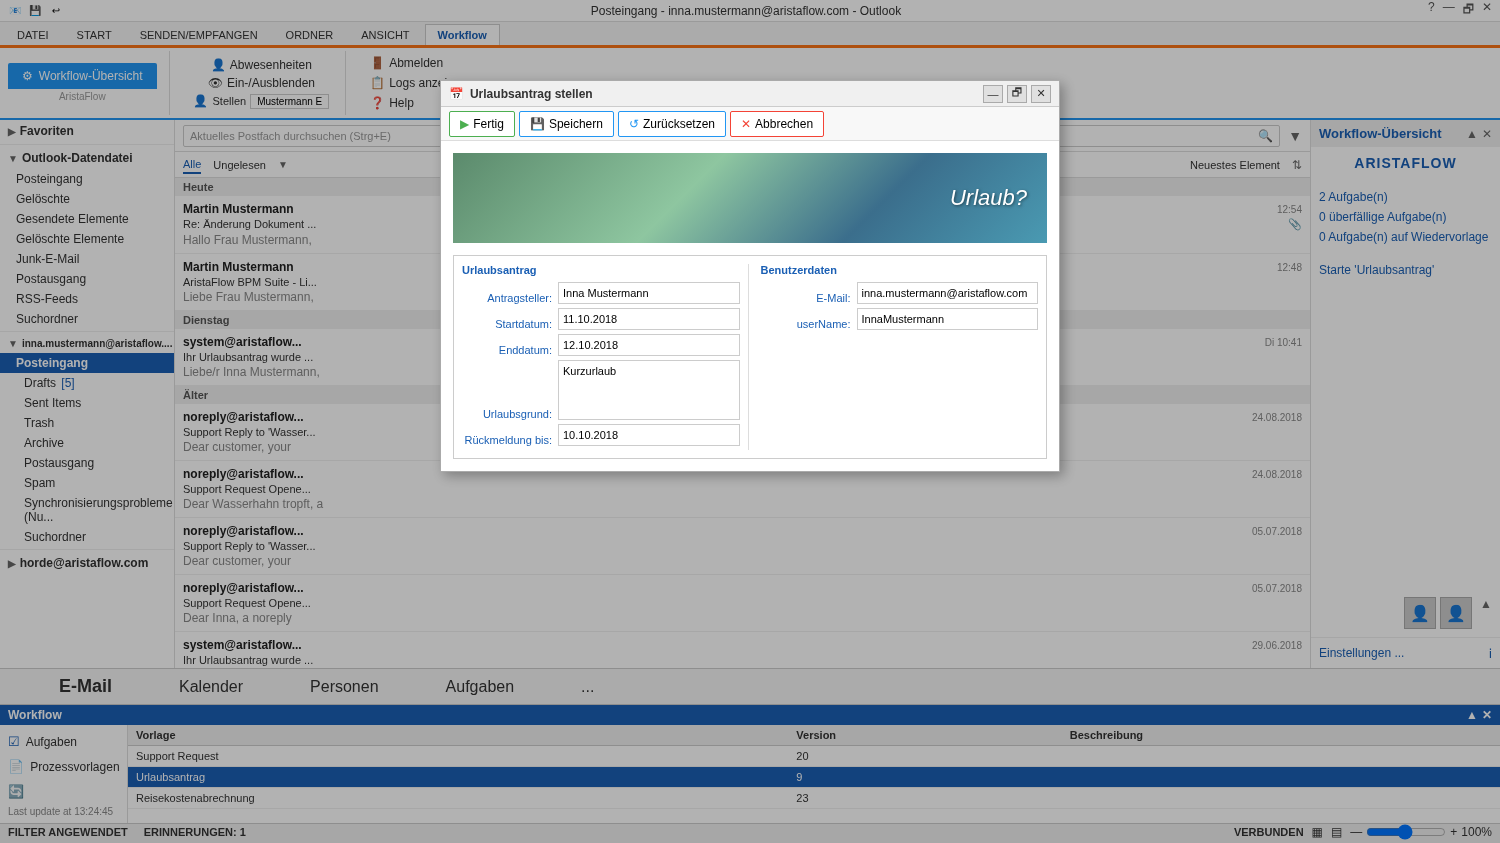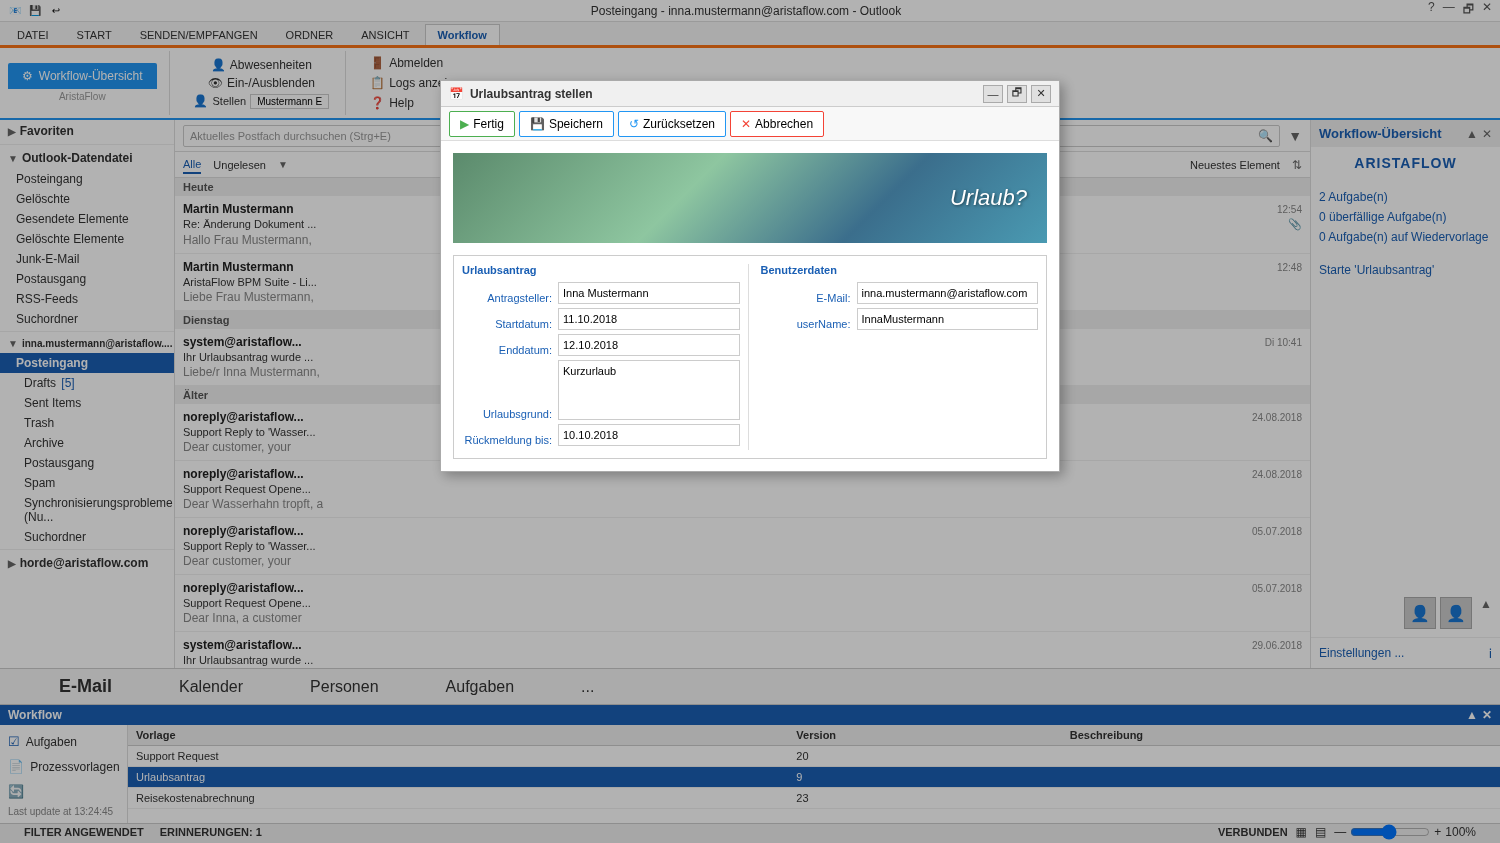--- a/index.html
+++ b/index.html
@@ -330,21 +330,21 @@
     .wf-table tr.selected td { background: #1a5fb4; color: #fff; }
     .last-update { padding: 2px 8px; font-size: 10px; color: #888; }
 
     
     .status-bar {
       height: 16px;
       background: #f0f0f0;
       border-top: 1px solid #ccc;
       display: flex;
       align-items: center;
-      padding: 0 24px;
+      padding: 0 8px;
       justify-content: space-between;
     }
     .status-left { display: flex; gap: 16px; align-items: center; }
     .status-right { display: flex; gap: 8px; align-items: center; font-size: 11px; color: #333; }
     .status-text { font-size: 11px; color: #333; font-weight: 600; }
     .zoom-control { display: flex; align-items: center; gap: 4px; font-size: 11px; }
 
     
     .modal-overlay {
       position: fixed;
@@ -622,21 +622,21 @@
         </div>
         <span class="email-subject">Support Reply to 'Wasser...</span>
         <span class="email-preview">Dear customer, your</span>
       </div>
       <div class="email-item">
         <div class="email-item-row1">
           <span class="email-sender">noreply@aristaflow...</span>
           <span class="email-time">05.07.2018</span>
         </div>
         <span class="email-subject">Support Request Opene...</span>
-        <span class="email-preview">Dear Inna, a customer</span>
+        <span class="email-preview">Dear Inna, a noreply</span>
       </div>
       <div class="email-item">
         <div class="email-item-row1">
           <span class="email-sender">system@aristaflow...</span>
           <span class="email-time">29.06.2018</span>
         </div>
         <span class="email-subject">Ihr Urlaubsantrag wurde ...</span>
       </div>
     </div>
   </div>

